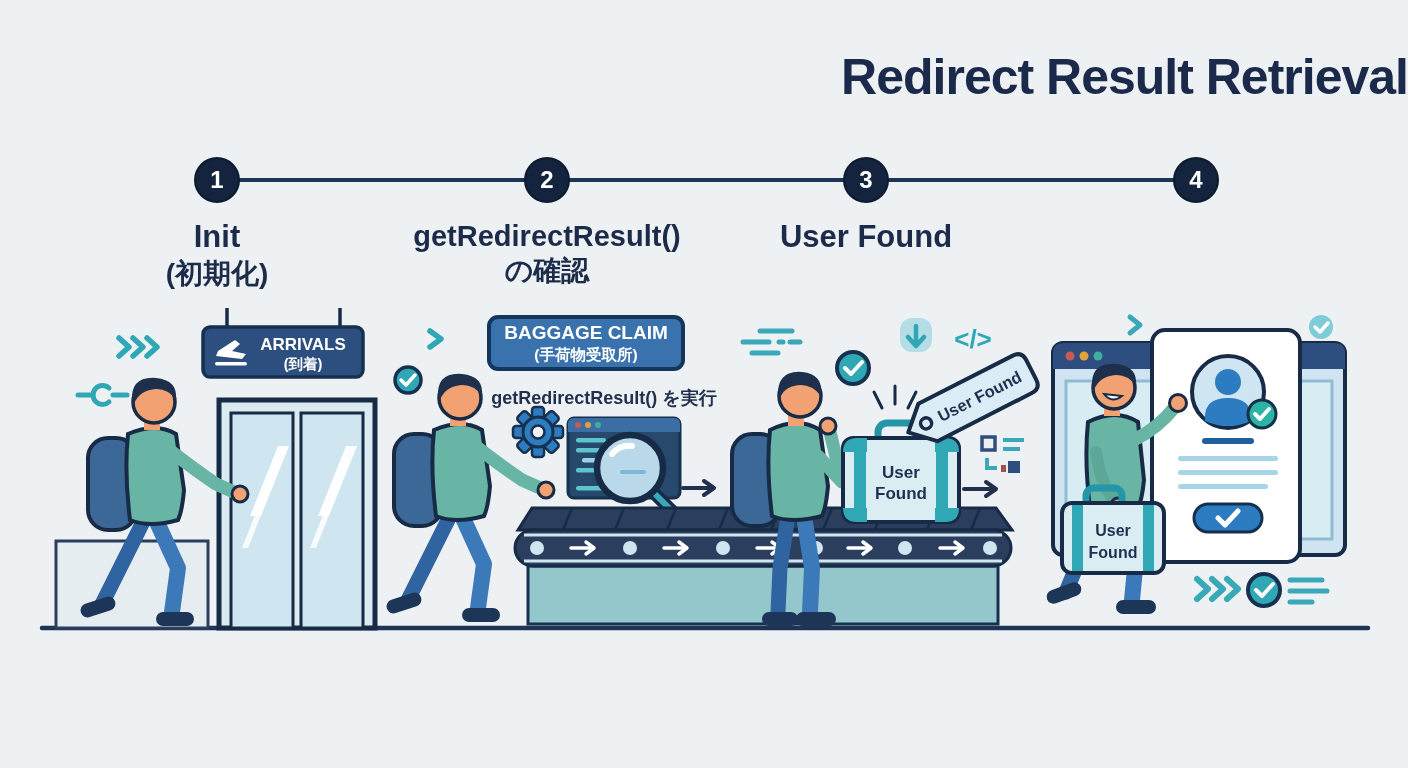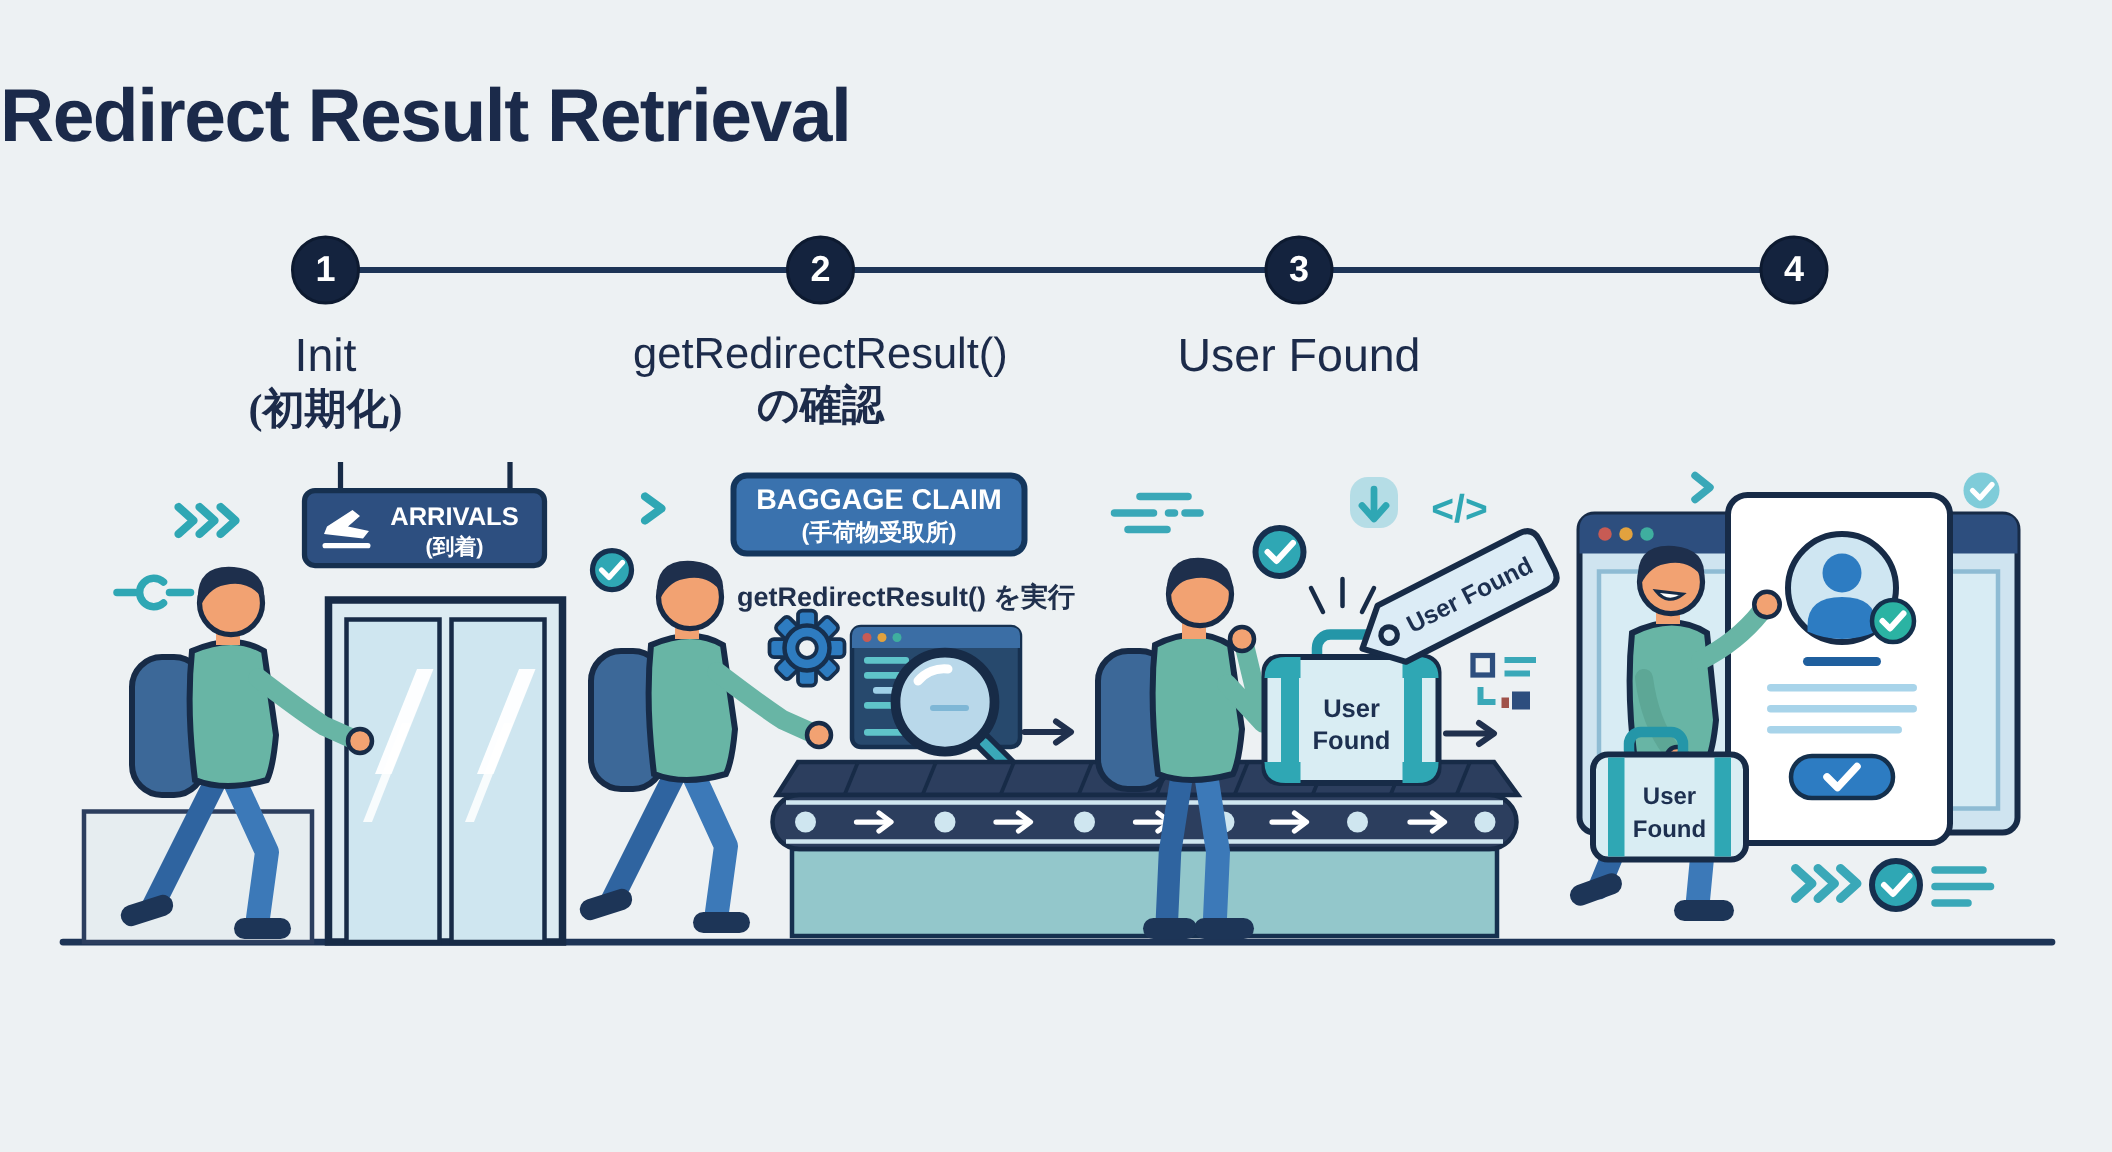--- a/index.html
+++ b/index.html
@@ -4,40 +4,40 @@
 <style>
   html,body{margin:0;padding:0;}
   body{
     width:1408px;height:768px;position:relative;overflow:hidden;
     background:#edf1f3;
     font-family:"Liberation Sans","DejaVu Sans",sans-serif;
     color:#1c2b4a;
   }
   .title{
     position:absolute;top:48px;left:0;width:100%;
-    text-align:left;font-size:50px;font-weight:bold;
+    text-align:right;font-size:50px;font-weight:bold;
     letter-spacing:-1px;color:#1b2a4a;
   }
   .connector{
     position:absolute;left:217px;top:178px;width:976px;height:3.5px;
     background:#1d3456;
   }
   .step{
     position:absolute;top:157px;transform:translateX(-50%);
     display:flex;flex-direction:column;align-items:center;gap:16px;
     text-align:center;width:380px;
   }
   .step-circle{
     width:46px;height:46px;border-radius:50%;
     background:#14233e;border:2px solid #0d1a30;box-sizing:border-box;
     color:#fff;display:flex;align-items:center;justify-content:center;
     font-size:24px;font-weight:bold;
   }
-  .step-label{font-size:31px;font-weight:normal;line-height:1.18;color:#1c2b4a;}
-  .step-sublabel{font-size:28px;font-weight:bold;line-height:1.15;color:#1c2b4a;margin-top:2px;font-family:Liberation Serif, serif;}
+  .step-label{font-size:31px;font-weight:bold;line-height:1.18;color:#1c2b4a;}
+  .step-sublabel{font-size:28px;font-weight:bold;line-height:1.15;color:#1c2b4a;margin-top:2px;}
   .s1{left:217px}.s2{left:547px}.s3{left:866px}.s4{left:1196px}
   .scene{position:absolute;left:0;top:0;}
   svg text{font-family:"Liberation Sans","DejaVu Sans",sans-serif;}
 </style>
 </head>
 <body>
 
 <div class="title">Redirect Result Retrieval</div>
 
 <div class="connector"></div>

